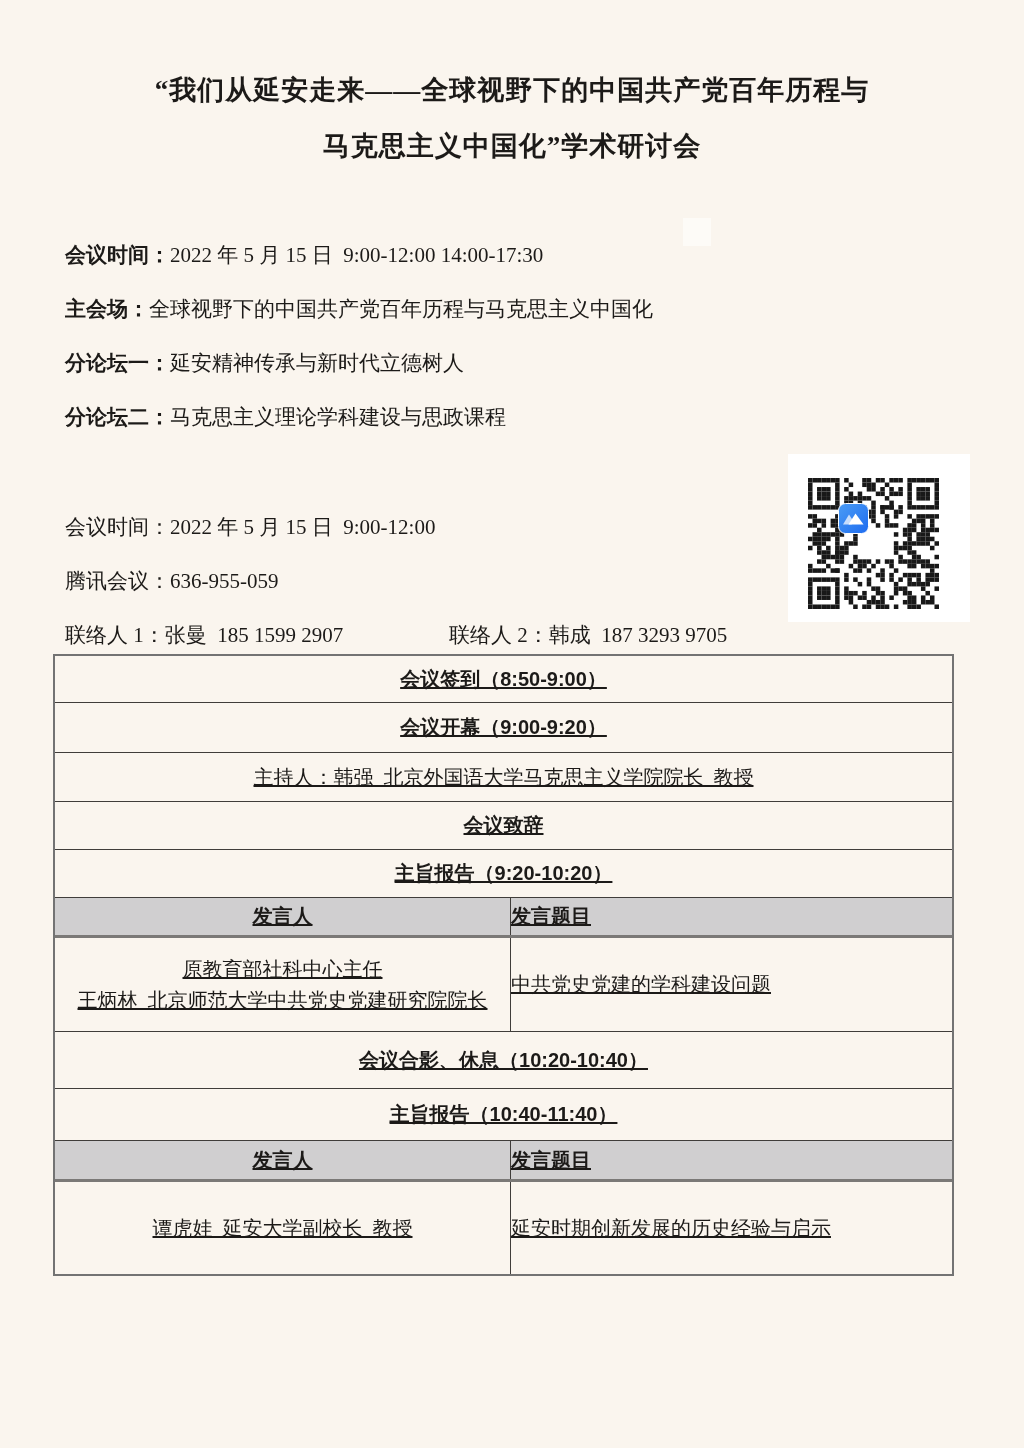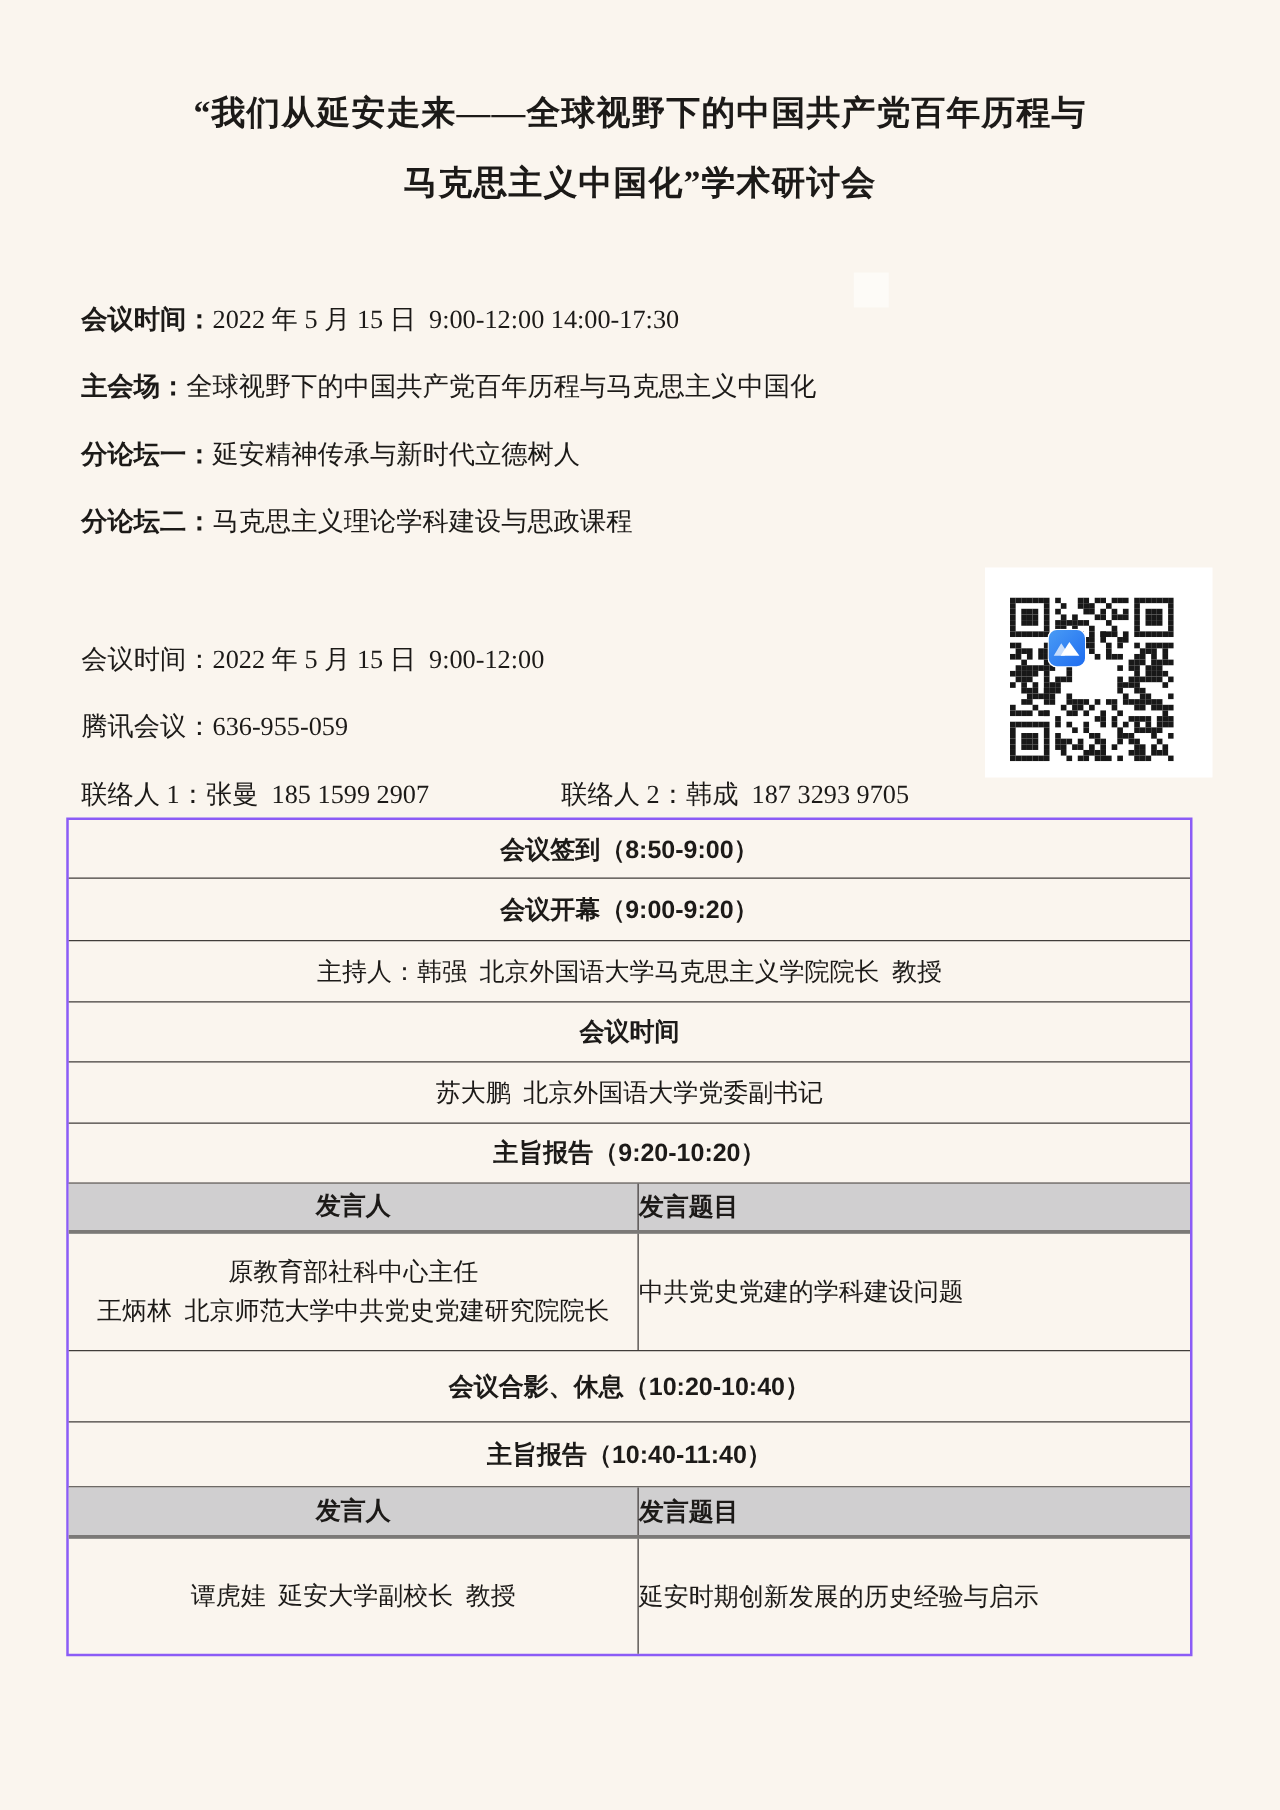--- a/index.html
+++ b/index.html
@@ -43,22 +43,23 @@
     position:absolute;left:788px;top:454px;width:182px;height:168px;
     background:#ffffff;
   }
   .qr-code{position:absolute;left:20px;top:24px;width:131px;height:131px;}
   .qr-icon{
     position:absolute;left:50px;top:49px;width:31px;height:31px;
   }
   
   .agenda{
     position:absolute;left:53px;top:654px;width:901px;
-    border:2px solid #8b5cf6;box-sizing:border-box;
+    border:2px solid #737373;box-sizing:border-box;
     font-size:20px;
+    text-decoration:underline;
   }
   .row{
     display:flex;align-items:center;justify-content:center;
     text-align:center;border-bottom:1px solid #403d3a;box-sizing:border-box;
     white-space:pre-wrap;
   }
   .row:last-child{border-bottom:none;}
   .row.bold{font-family:"Liberation Sans","DejaVu Sans",sans-serif;font-weight:bold;}
   .row.header{
     background:#d0cfd0;
@@ -541,22 +542,21 @@
       <rect x="0.5" y="0.5" width="30" height="30" rx="7" fill="url(#qrg)" stroke="#ffffff" stroke-width="1"></rect>
       <path d="M5 21.5 L11 11.5 L15.8 18.8 L13.6 21.5 Z" fill="#ffffff" opacity="0.72"></path>
       <path d="M10.5 21.5 L17.5 10.5 L25.5 21.5 Z" fill="#ffffff"></path>
     </svg>
   </div>
 
   <div class="agenda">
     <div class="row bold" style="height:47px"><span>会议签到（8:50-9:00）</span></div>
     <div class="row bold" style="height:50px"><span>会议开幕（9:00-9:20）</span></div>
     <div class="row" style="height:49px"><span>主持人：韩强  北京外国语大学马克思主义学院院长  教授</span></div>
-    <div class="row bold" style="height:48px"><span>会议时间</span></div>
-    <div class="row" style="height:49px"><span>苏大鹏  北京外国语大学党委副书记</span></div>
+    <div class="row bold" style="height:48px"><span>会议致辞</span></div>
     <div class="row bold" style="height:48px"><span>主旨报告（9:20-10:20）</span></div>
 
     <div class="row header" style="height:40px">
       <div class="cell-l"><span>发言人</span></div>
       <div class="cell-r"><span>发言题目</span></div>
     </div>
 
     <div class="row twocol" style="height:94px">
       <div class="cell-l">
         <span>原教育部社科中心主任</span>

